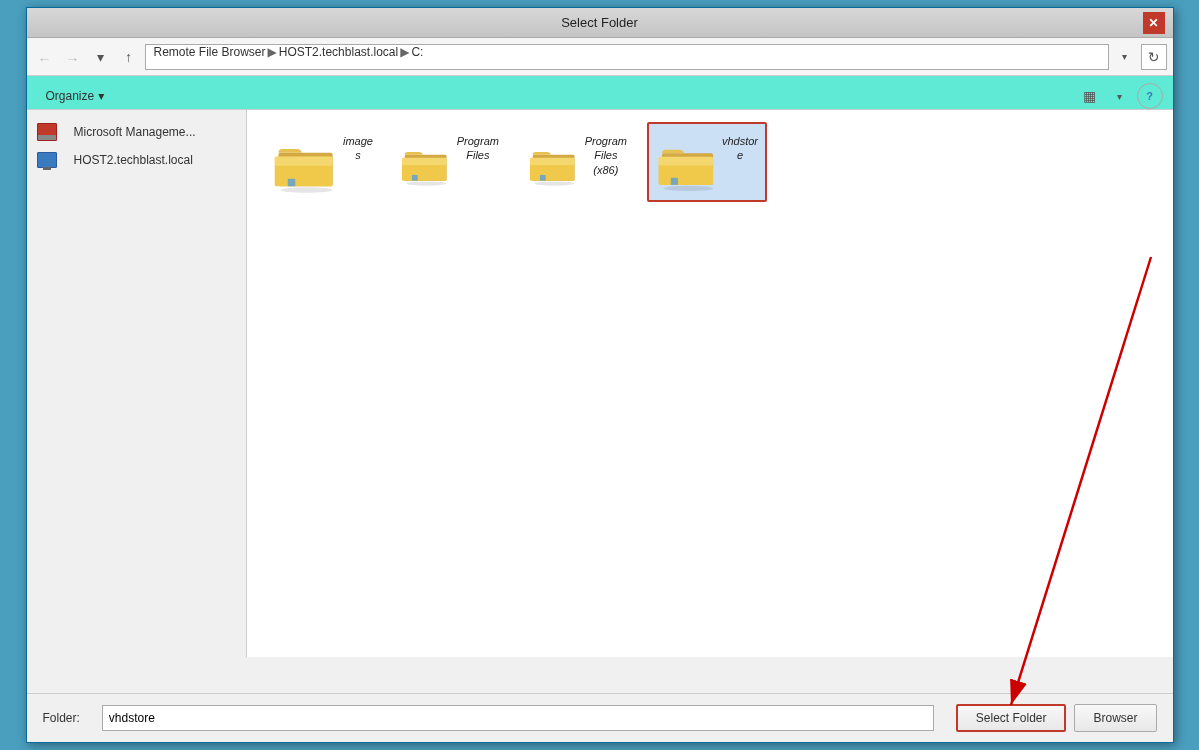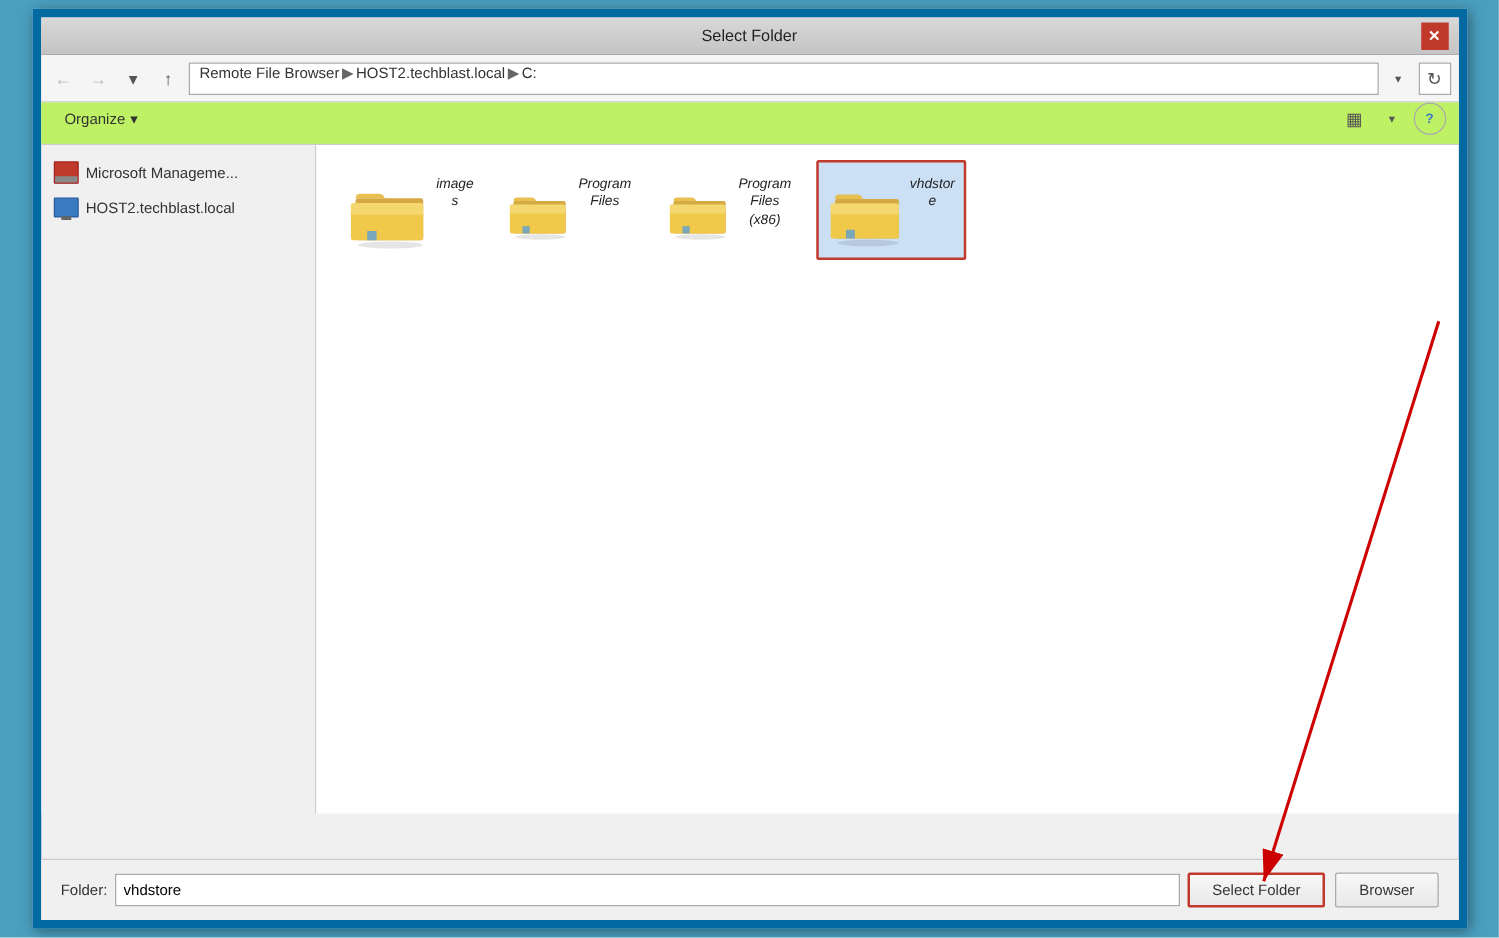--- a/index.html
+++ b/index.html
@@ -11,21 +11,21 @@
       align-items: center;
       justify-content: center;
       width: 1199px;
       height: 750px;
       overflow: hidden;
     }
     .dialog {
       width: 1148px;
       height: 736px;
       background: #f0f0f0;
-      border: 7px solid #0369a1;
+      border: 1px solid #0369a1;
       display: flex;
       flex-direction: column;
       box-shadow: 2px 2px 10px rgba(0,0,0,0.4);
     }
     .title-bar {
       background: linear-gradient(to bottom, #d8d8d8, #c4c4c4);
       height: 30px;
       display: flex;
       align-items: center;
       justify-content: space-between;
@@ -122,24 +122,24 @@
       background: #e8e8e8;
       border: none;
       border-left: 1px solid #ccc;
       cursor: pointer;
       display: flex;
       align-items: center;
       justify-content: center;
       color: #555;
     }
     .toolbar {
-      background: #bef264;
+      background: #5eead4;
       height: 34px;
       display: flex;
-      align-items: flex-start;
+      align-items: flex-end;
       padding: 0 10px;
       border-bottom: 1px solid #ccc;
       gap: 8px;
     }
     .organize-btn {
       height: 26px;
       padding: 0 8px;
       background: transparent;
       border: 1px solid transparent;
       cursor: pointer;
@@ -179,21 +179,21 @@
       background: #f0f0f0;
       border-right: 1px solid #ccc;
       padding: 8px 4px;
     }
     .sidebar-item {
       display: flex;
       align-items: center;
       padding: 4px 6px;
       cursor: pointer;
       border-radius: 2px;
-      gap: 6px;
+      gap: 17px;
       font-size: 12px;
       color: #333;
     }
     .sidebar-icon {
       width: 20px;
       height: 20px;
       display: flex;
       align-items: center;
       justify-content: center;
     }
@@ -262,21 +262,21 @@
       margin-top: 4px;
       line-height: 1.3;
       word-break: break-word;
     }
     .footer-bar {
       background: #f0f0f0;
       border-top: 1px solid #ccc;
       padding: 10px 16px;
       display: flex;
       align-items: center;
-      gap: 6px;
+      gap: 22px;
       margin-top: 36px;
     }
     .folder-label-text {
       font-size: 12px;
       color: #333;
     }
     .folder-input {
       flex: 1;
       height: 26px;
       border: 1px solid #aaa;

